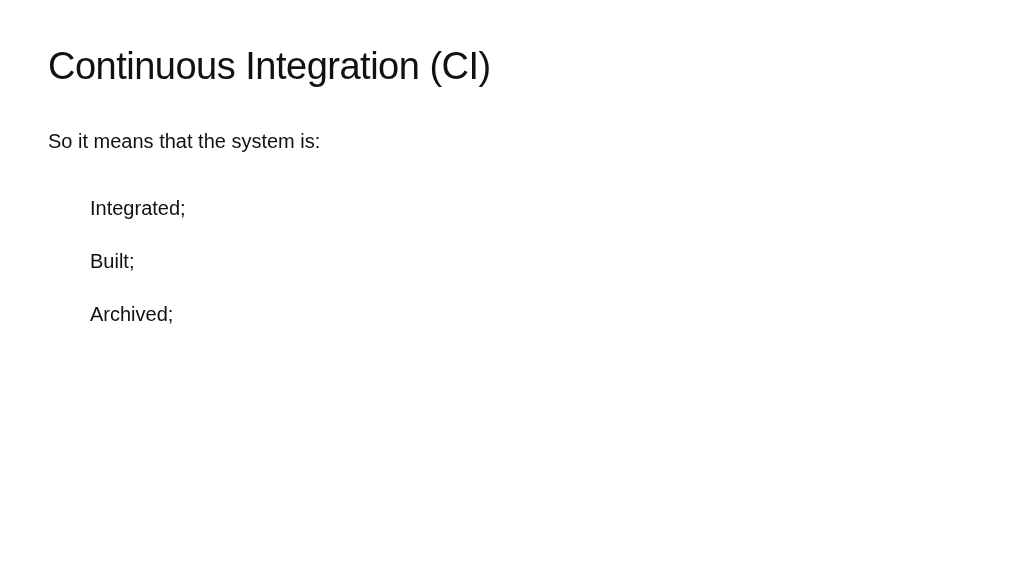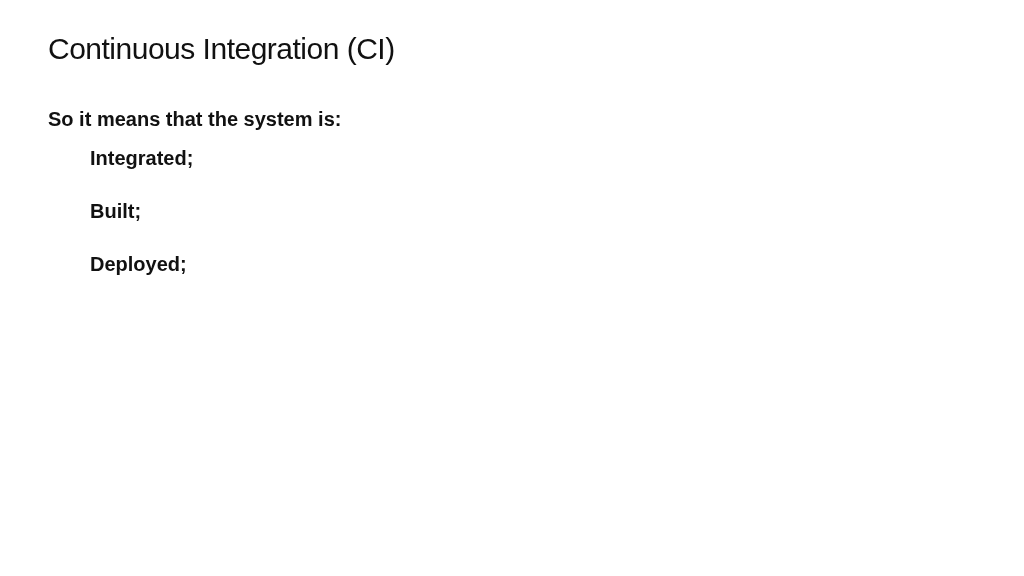--- a/index.html
+++ b/index.html
@@ -9,41 +9,42 @@
     }
     body {
       width: 1024px;
       height: 576px;
       background: #ffffff;
       font-family: Arial, Helvetica, sans-serif;
       color: #111111;
       padding: 32px 48px;
     }
     .title {
-      font-size: 30px;
+      font-size: 38px;
       font-weight: 400;
       margin-bottom: 42px;
       letter-spacing: -0.5px;
+      margin-top: 13px;
     }
     .intro {
       font-size: 20px;
-      font-weight: 700;
-      margin-bottom: 16px;
+      font-weight: 400;
+      margin-bottom: 44px;
     }
     .list {
       padding-left: 42px;
     }
     .list-item {
       font-size: 20px;
-      font-weight: 700;
+      font-weight: 400;
       margin-bottom: 30px;
     }
   </style>
 </head>
 <body>
 
 <h1 class="title">Continuous Integration (CI)</h1>
 <p class="intro">So it means that the system is:</p>
 <div class="list">
   <p class="list-item">Integrated;</p>
   <p class="list-item">Built;</p>
-  <p class="list-item">Deployed;</p>
+  <p class="list-item">Archived;</p>
 </div>
 
 </body></html>

